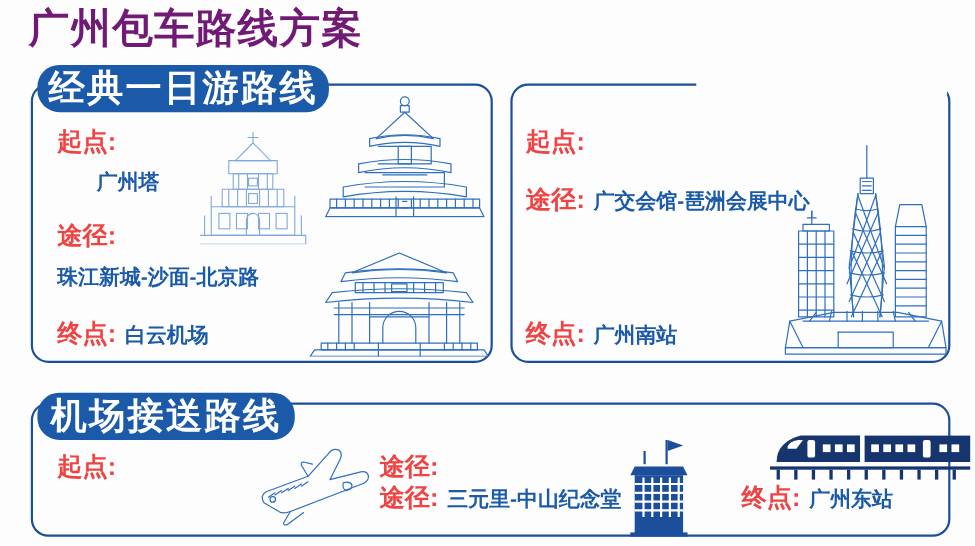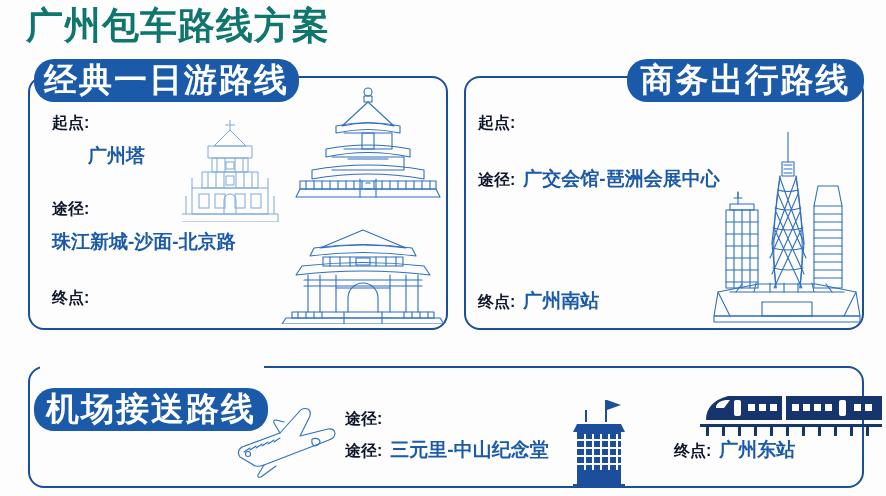--- a/index.html
+++ b/index.html
@@ -19,21 +19,21 @@
   }
 
   
   #page-title {
     position: absolute;
     left: 26px;
     top: 2px;
     font-size: 37px;
     font-weight: bold;
     letter-spacing: 1px;
-    color: #0f766e;
+    color: #701a75;
     line-height: 48px;
     white-space: nowrap;
   }
 
   
   .card {
     position: absolute;
     box-sizing: border-box;
     border: 2.5px solid #1b4f9c;
     border-radius: 16px;
@@ -54,34 +54,34 @@
     font-weight: bold;
     letter-spacing: 2px;
     display: flex;
     align-items: center;
     justify-content: center;
     white-space: nowrap;
     z-index: 3;
   }
   #pill-classic  { left: 34px;  top: 59px;  width: 265px; height: 43px; }
   #pill-business { left: 627px; top: 59px;  width: 237px; height: 43px; }
-  #pill-airport  { left: 34px;  top: 357px; width: 234px; height: 43px; margin-top: 31px; }
+  #pill-airport  { left: 34px;  top: 357px; width: 234px; height: 43px; }
 
   
   .pill-mask {
     position: absolute;
     background: #fdfdfd;
     z-index: 2;
   }
 
   
   .label {
-    color: #0f172a;
+    color: #ef4444;
     font-weight: bold;
-    font-size: 16px;
+    font-size: 23px;
     white-space: nowrap;
     text-align: right;
   }
   .value {
     color: #1a5aa8;
     font-weight: bold;
     font-size: 19px;
     white-space: nowrap;
   }
   .row {
@@ -226,26 +226,26 @@
   <div class="row stacked" id="classic-start">
     <span class="label">起点:</span>
     <span class="value">广州塔</span>
   </div>
   <div class="row stacked" id="classic-via">
     <span class="label">途径:</span>
     <span class="value" style="padding-left:0;">珠江新城-沙面-北京路</span>
   </div>
   <div class="row" id="classic-end">
     <span class="label">终点:</span>
+    <span class="value">白云机场</span>
   </div>
 
   <div class="card" id="card-business"></div>
 
   <div class="pill-mask" style="left:633px; top:70px; width:228px; height:16px;"></div>
-  <div class="pill" id="pill-business">商务出行路线</div>
 
   <div class="illus" id="illus-skyline">
     <svg width="150" height="192" viewBox="0 0 150 192">
       <g class="ln">
 
         <path d="M76 0 L76 30"></path>
         <path d="M70 30 L82 30 L82 44 L70 44 Z"></path>
         <path d="M72 33 L80 33 M72 37 L80 37 M72 41 L80 41"></path>
 
         <path d="M68 44 L60 110 L64 156"></path>

